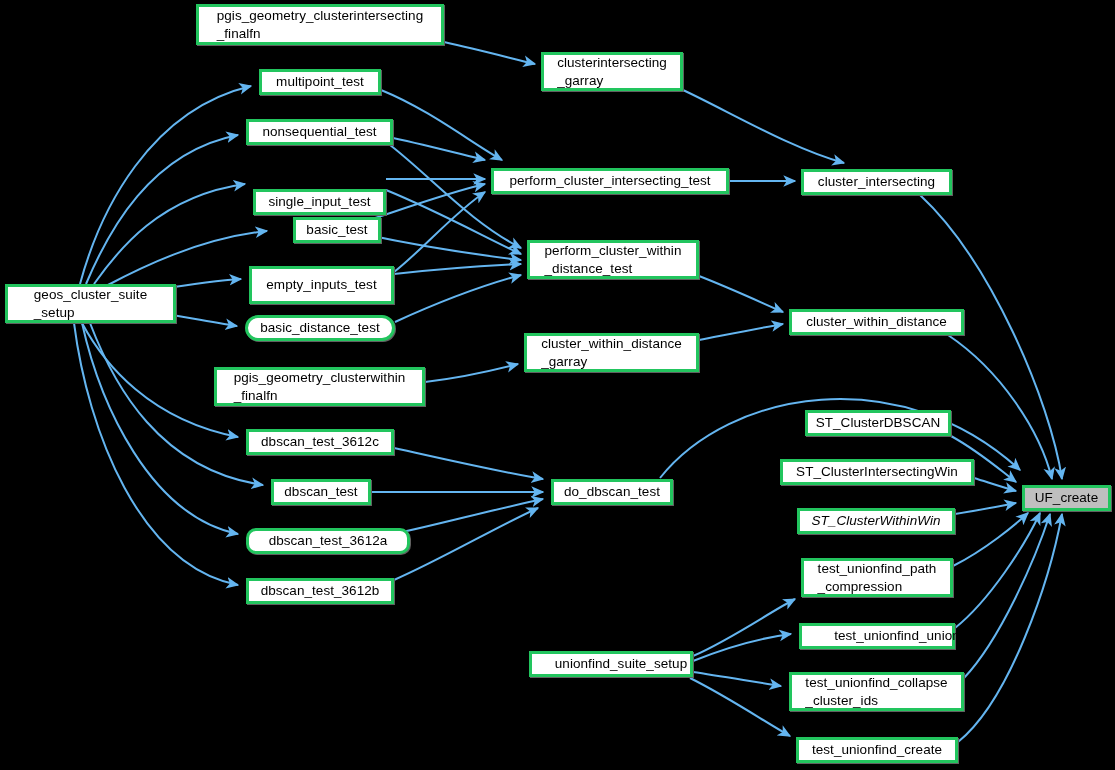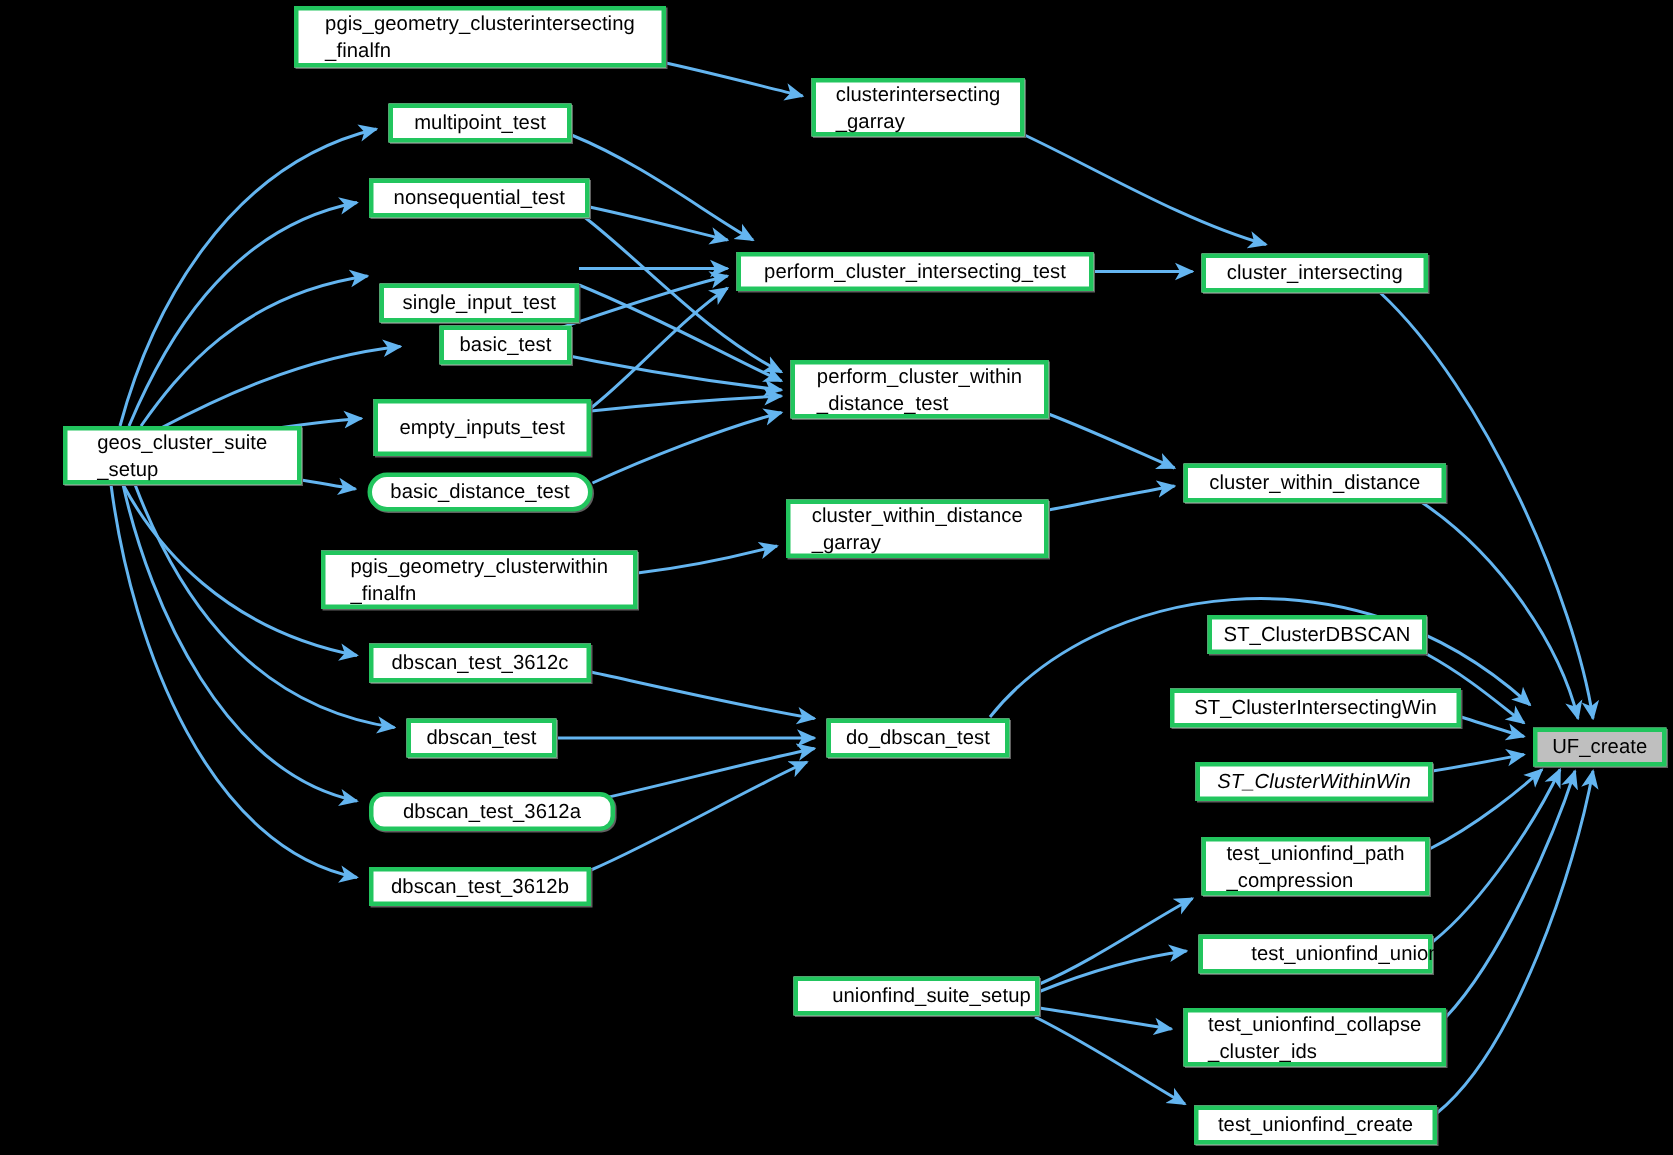--- a/index.html
+++ b/index.html
@@ -106,21 +106,21 @@
 _garray</div>
       <div class="node" style="left: 259px; top: 69px; width: 122px; height: 26px;">multipoint_test</div>
       <div class="node" style="left: 246px; top: 119px; width: 147px; height: 26px;">nonsequential_test</div>
       <div class="node" style="left: 253px; top: 168px; width: 133px; height: 26px; margin-top: 21px;">single_input_test</div>
       <div class="node" style="left: 491px; top: 168px; width: 238px; height: 26px;">perform_cluster_intersecting_test</div>
       <div class="node" style="left: 801px; top: 169px; width: 151px; height: 26px;">cluster_intersecting</div>
       <div class="node" style="left: 275px; top: 217px; width: 88px; height: 26px; margin-left: 18px;">basic_test</div>
       <div class="node" style="left: 527px; top: 240px; width: 172px; height: 39px;">perform_cluster_within
 _distance_test</div>
       <div class="node" style="left: 249px; top: 266px; width: 145px; height: 38px;">empty_inputs_test</div>
-      <div class="node" style="left: 5px; top: 284px; width: 159px; height: 39px; margin-left: 37px;">geos_cluster_suite
+      <div class="node" style="left: 5px; top: 284px; width: 171px; height: 39px;">geos_cluster_suite
 _setup</div>
       <div class="node" style="left: 789px; top: 309px; width: 175px; height: 26px;">cluster_within_distance</div>
       <div class="node" style="left: 245px; top: 315px; width: 150px; height: 26px; border-radius: 13px;">basic_distance_test</div>
       <div class="node" style="left: 524px; top: 333px; width: 175px; height: 39px;">cluster_within_distance
 _garray</div>
       <div class="node" style="left: 214px; top: 367px; width: 211px; height: 39px;">pgis_geometry_clusterwithin
 _finalfn</div>
       <div class="node" style="left: 805px; top: 410px; width: 146px; height: 26px;">ST_ClusterDBSCAN</div>
       <div class="node" style="left: 246px; top: 429px; width: 148px; height: 26px;">dbscan_test_3612c</div>
       <div class="node" style="left: 780px; top: 459px; width: 194px; height: 26px;">ST_ClusterIntersectingWin</div>

